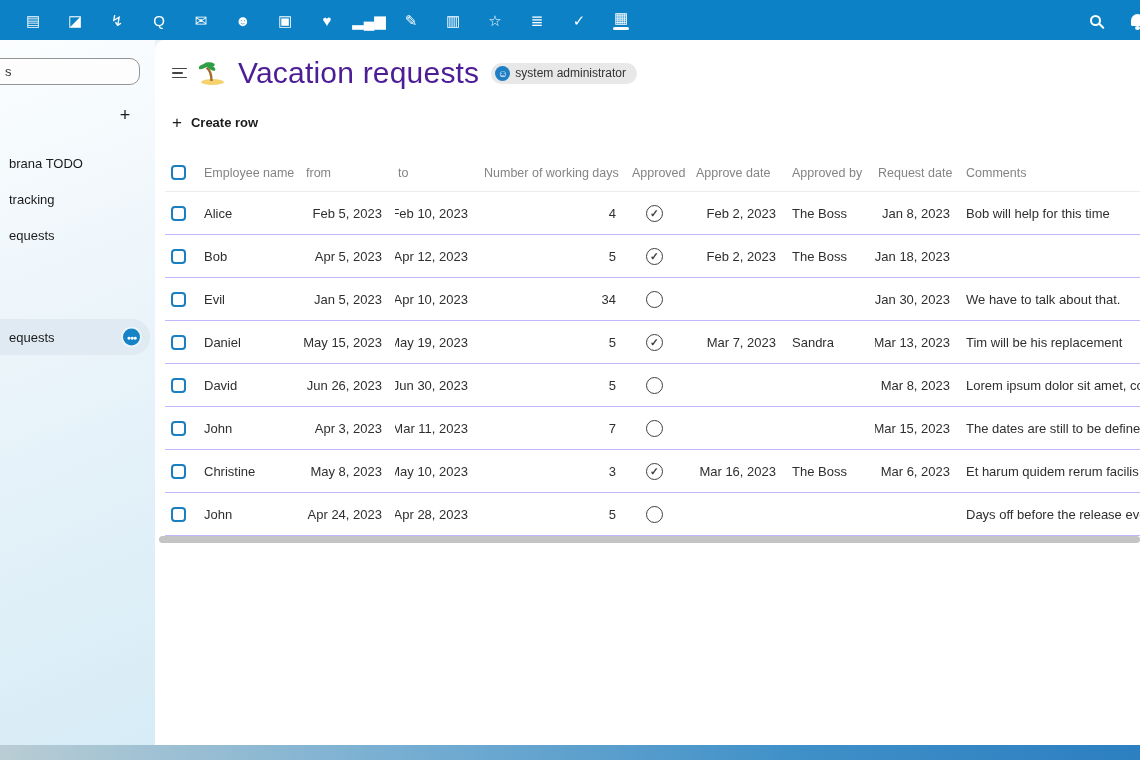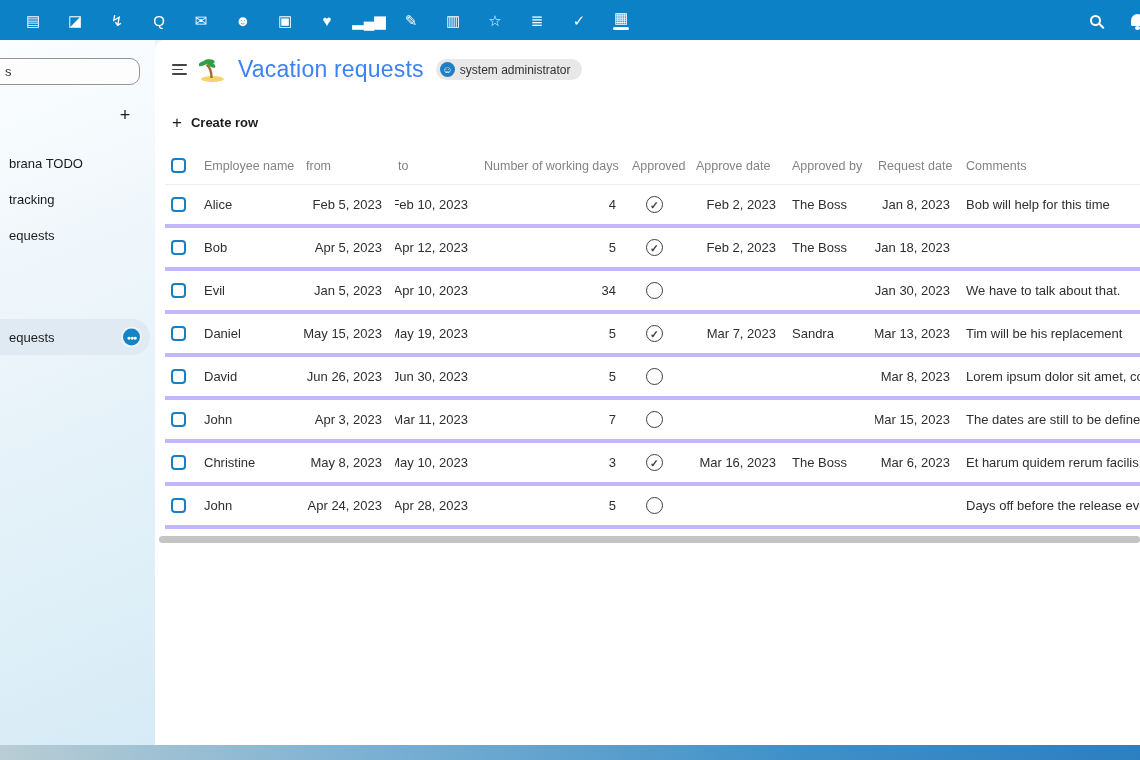--- a/index.html
+++ b/index.html
@@ -75,44 +75,44 @@
     position:absolute; left:155px; top:40px; width:985px; height:705px;
     background:#ffffff; border-radius:10px 0 0 0; z-index:3; overflow:hidden;
   }
   .main-header{
     position:absolute; left:17px; top:16px; display:flex; align-items:center; gap:12px;
   }
   .menu-toggle{ position:relative; width:15px; height:11px; cursor:pointer; }
   .menu-toggle i{ position:absolute; left:0; width:15px; height:1.8px; background:#444; border-radius:1px;}
   .menu-toggle i:nth-child(1){top:0} .menu-toggle i:nth-child(2){top:4.5px; width:11px}
   .menu-toggle i:nth-child(3){top:9px}
-  .page-title{ font-size:23px; font-weight:400; color:#3b82f6; letter-spacing:.2px;}
+  .page-title{ font-size:30px; font-weight:400; color:#4c1d95; letter-spacing:.2px;}
   .owner-pill{
     display:flex; align-items:center; gap:5px; background:#e8e8e8;
     border-radius:12px; padding:3px 11px 3px 4px; font-size:12px; color:#333;
   }
   .owner-ico{
     width:15px; height:15px; border-radius:50%; background:#1f7fc4; color:#fff;
     font-size:10px; display:flex; align-items:center; justify-content:center;
   }
   .create-row{
     position:absolute; left:17px; top:74px; display:flex; align-items:center; gap:9px;
     background:none; border:none; cursor:pointer; color:#1b1b1b;
   }
   .create-row .plus{ font-size:17px; font-weight:300; line-height:1;}
   .create-row .lbl{ font-size:13px; font-weight:bold; }
 
   
-  .tablewrap{ position:absolute; left:10px; top:107px; right:0; overflow:hidden;}
+  .tablewrap{ position:absolute; left:10px; top:114px; right:0; overflow:hidden;}
   .thead,.trow{
     display:grid;
     grid-template-columns:36px 102px 92px 86px 148px 64px 96px 86px 88px minmax(200px,1fr);
   }
   .thead{ height:38px; border-bottom:1px solid #ededed;}
-  .trow{ height:43px; border-bottom:4px solid #c4b5fd; cursor:pointer;}
+  .trow{ height:43px; border-bottom:1px solid #c4b5fd; cursor:pointer;}
   .cell{
     display:flex; align-items:center; padding:0 10px 0 3px;
     overflow:hidden; white-space:nowrap; font-size:13px; color:#2f2f2f;
   }
   .hcell{ font-size:12.5px; color:#848484; cursor:pointer;}
   .a-right{ justify-content:flex-end; padding-right:13px;text-align:center;}
   .c-check{ padding-left:6px;}
   .checkbox{
     width:15px; height:15px; border:2px solid #1a7fc0; border-radius:4px;
     background:#fff; display:inline-block; cursor:pointer;

